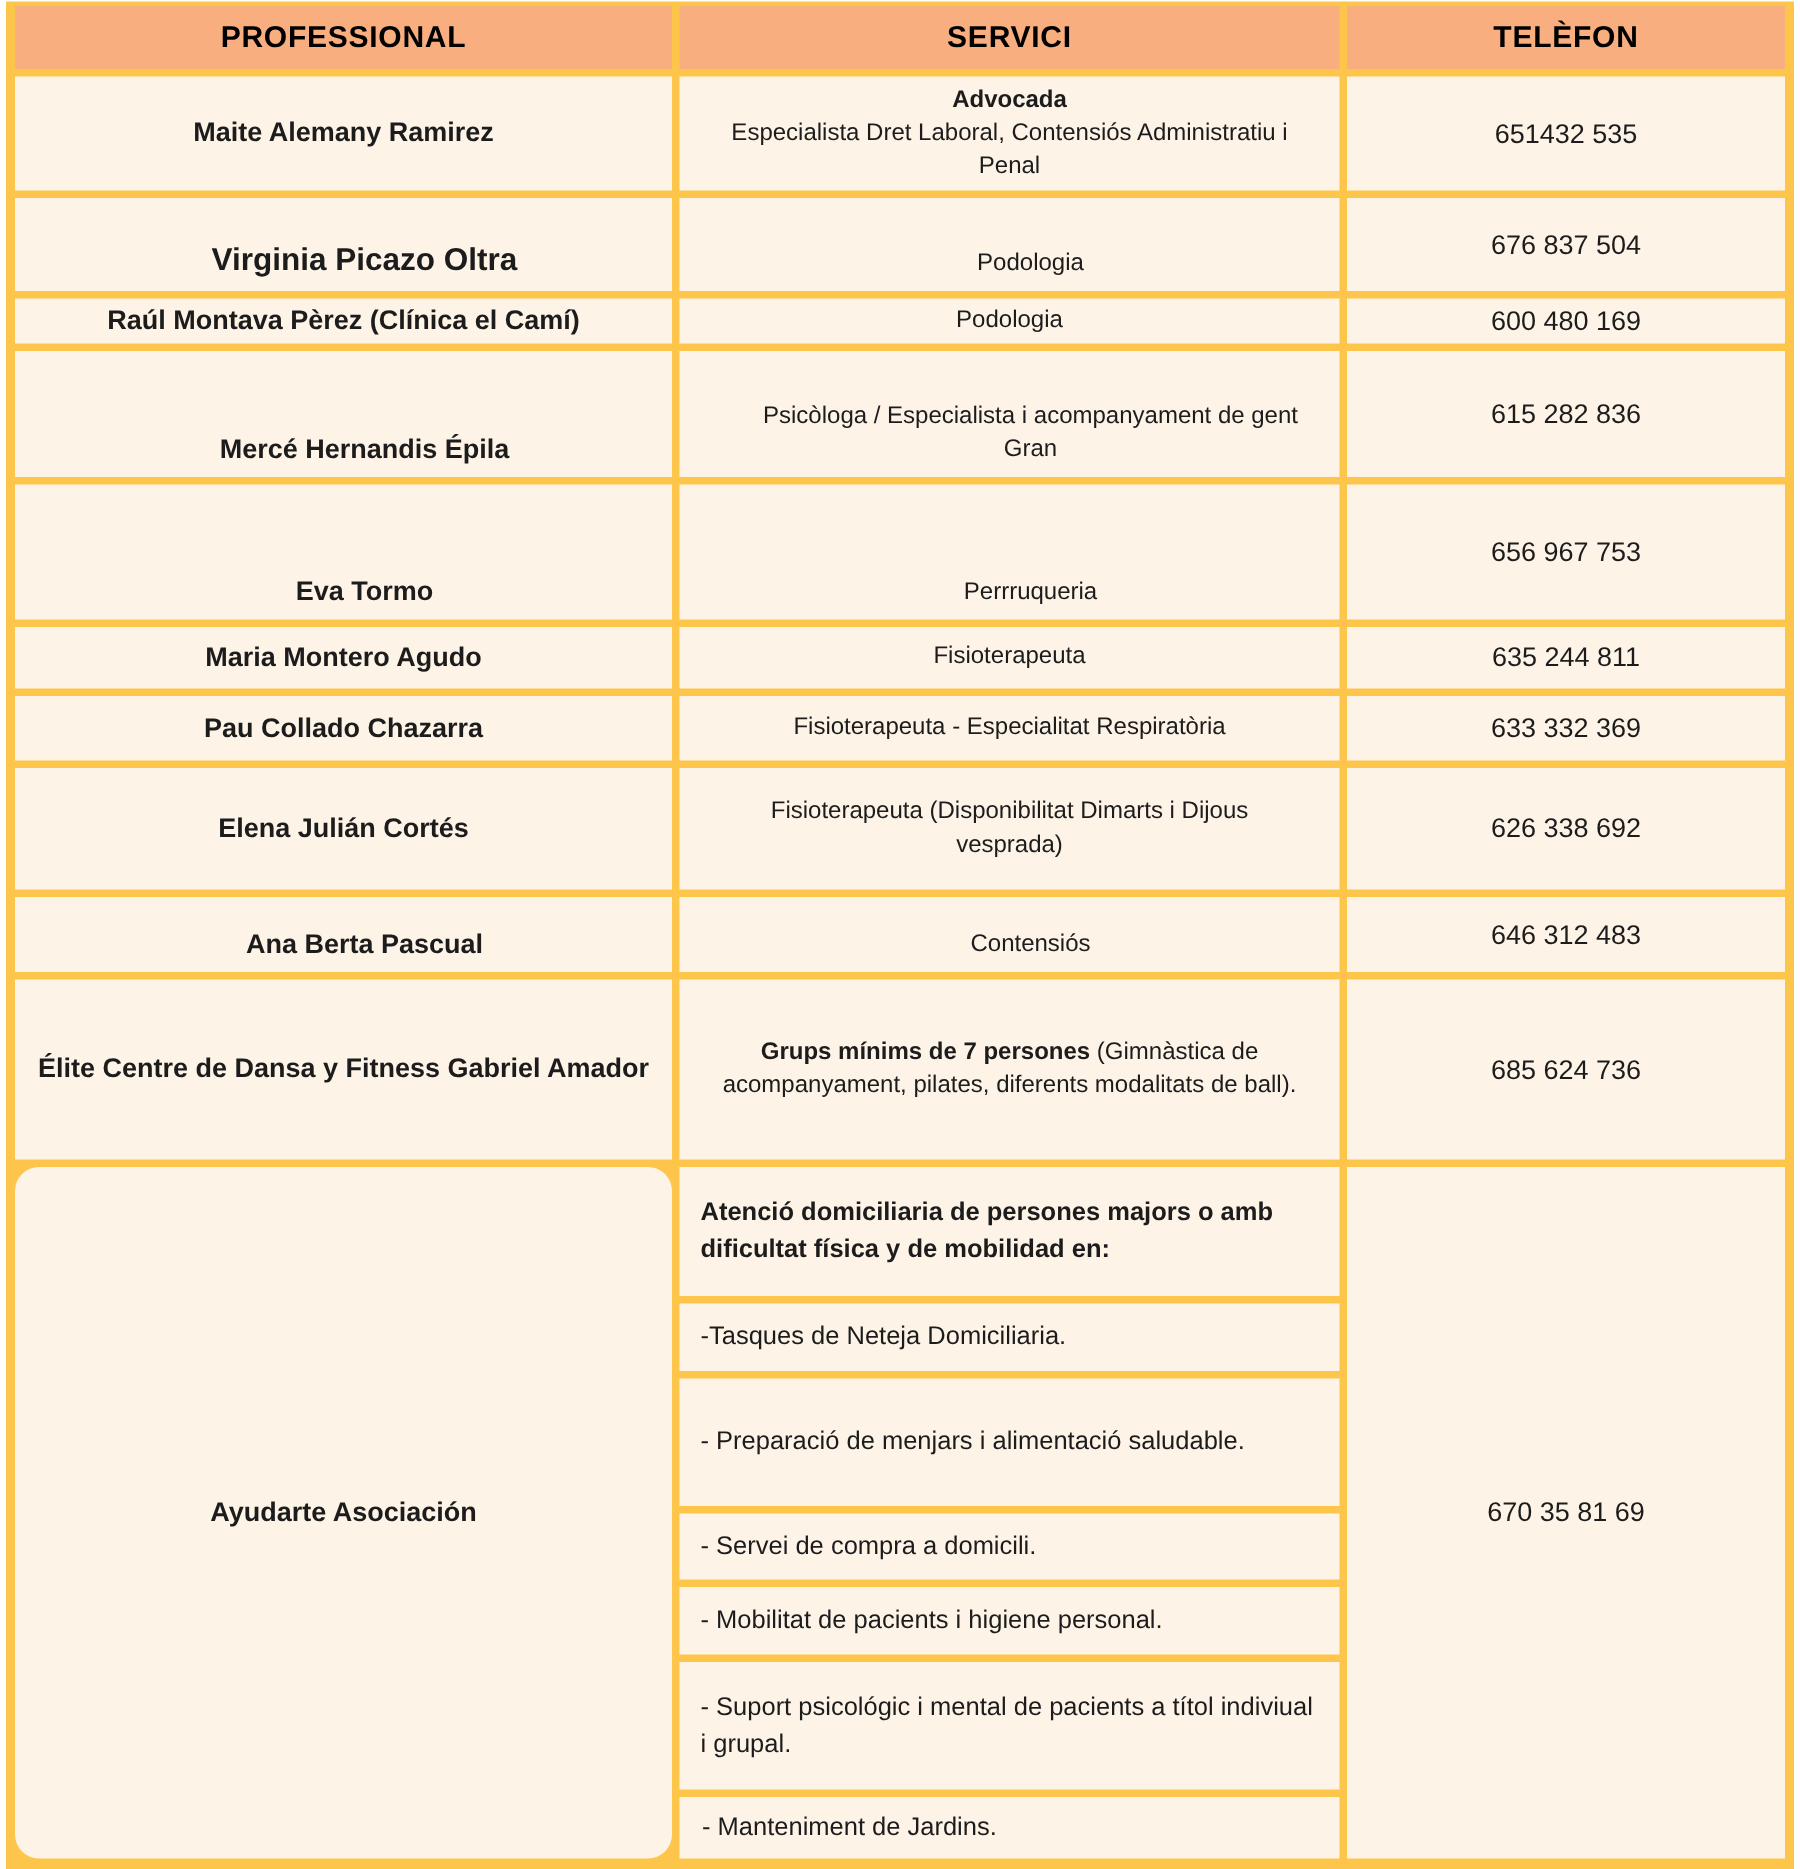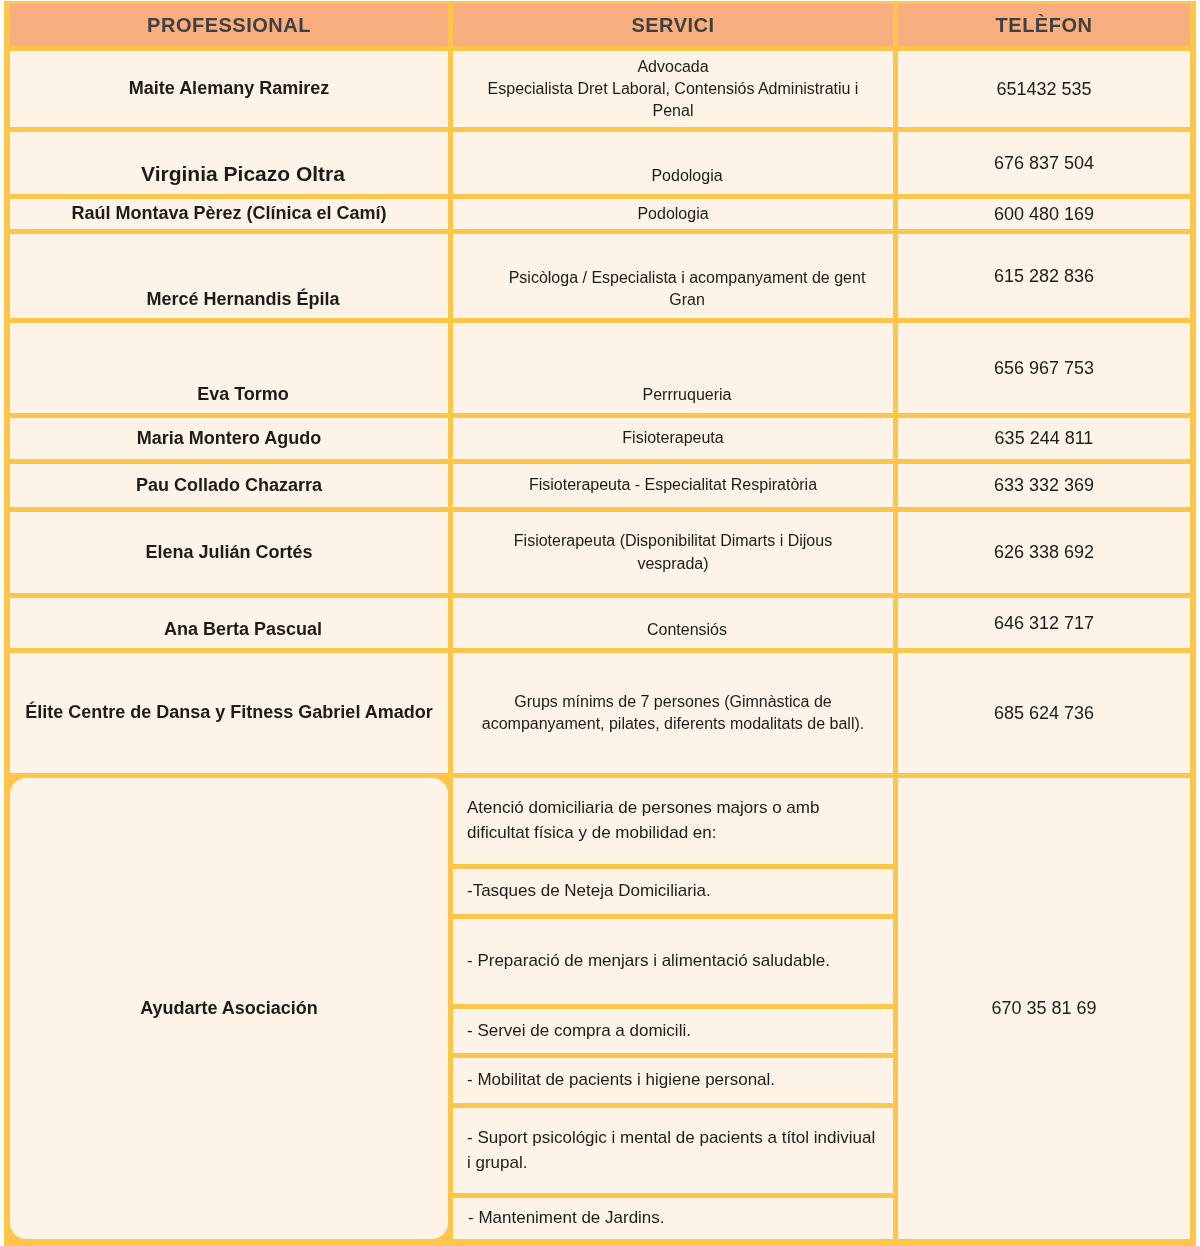--- a/index.html
+++ b/index.html
@@ -30,31 +30,31 @@
     display: flex;
     flex-direction: column;
     align-items: center;
     justify-content: center;
     text-align: center;
     padding: 3px 8px;
     overflow: hidden;
   }
   .head {
     background: #F8AE7E;          
-    color: #404040;
+    color: #000000;
     font-weight: bold;
     font-size: 20px;
     letter-spacing: 0.5px;
   }
   .name  { font-weight: bold; font-size: 18px; line-height: 1.3; }
   .name.big { font-size: 21px; }
   .svc   { font-size: 16px; line-height: 1.38; }
   .svc-block { max-width: 385px; }
   .phone { font-size: 18px; }
-  .b     { font-weight: normal; }
+  .b     { font-weight: bold; }
   .vb    { justify-content: flex-end; padding-bottom: 7px; padding-left: 36px; }  
   
   .ayu-prof  { grid-area: 12 / 1 / 19 / 2; border-radius: 16px; }
   .ayu-phone { grid-area: 12 / 3 / 19 / 4; }
   .sub {
     text-align: left;
     align-items: flex-start;
     font-size: 17px;
     line-height: 1.45;
     padding-left: 14px;
@@ -126,21 +126,21 @@
     <div class="cell name">Elena Julián Cortés</div>
     <div class="cell svc">
       <div class="svc-block">Fisioterapeuta (Disponibilitat Dimarts i Dijous vesprada)</div>
     </div>
     <div class="cell phone">626 338 692</div>
 
     <div class="cell name vb">Ana Berta Pascual</div>
     <div class="cell svc vb">
       <div class="svc-block">Contensiós</div>
     </div>
-    <div class="cell phone">646 312 717</div>
+    <div class="cell phone">646 312 483</div>
 
     <div class="cell name">Élite Centre de Dansa y Fitness Gabriel Amador</div>
     <div class="cell svc">
       <div class="svc-block">
         <span class="b">Grups mínims de 7 persones</span><span> (Gimnàstica de acompanyament, pilates, diferents modalitats de ball).</span>
       </div>
     </div>
     <div class="cell phone">685 624 736</div>
 
     <div class="cell name ayu-prof">Ayudarte Asociación</div>

